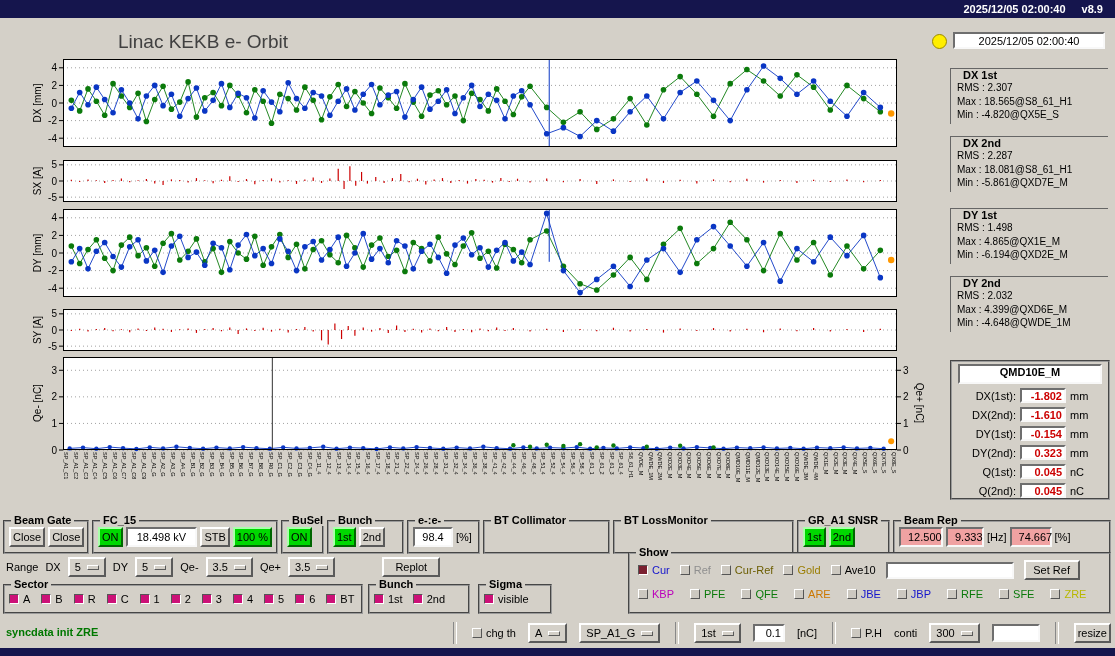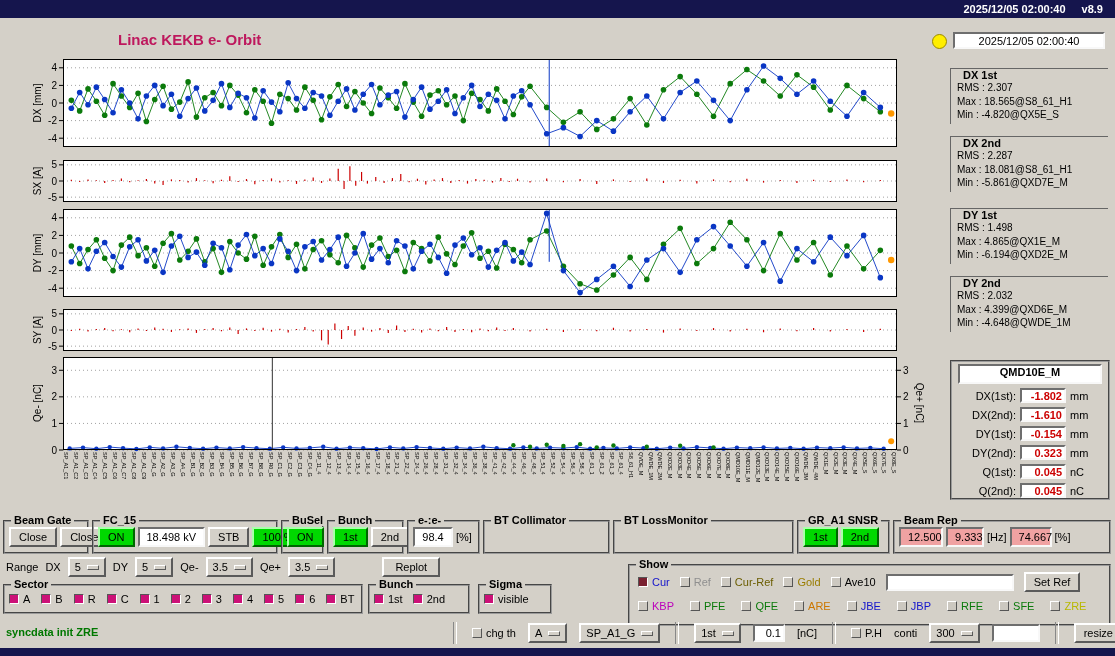--- a/index.html
+++ b/index.html
@@ -1,19 +1,19 @@
 <!DOCTYPE html>
 <html><head>
 <meta charset="utf-8">
 <style>
   html,body{margin:0;padding:0}
   body{width:1115px;height:656px;background:#d4d0c8;font-family:"Liberation Sans",sans-serif;font-size:11px;position:relative;overflow:hidden;color:#000}
   .topbar{position:absolute;top:0;left:0;width:1115px;height:18px;background:#15154d;color:#fff;font-weight:bold;font-size:11px;display:flex;justify-content:flex-end;align-items:center;gap:16px;padding-right:12px;box-sizing:border-box}
   .bottombar{position:absolute;top:648px;left:0;width:1115px;height:8px;background:#15154d}
-  .page-title{position:absolute;left:118px;top:31px;color:#be185d;font-size:15px;font-weight:bold}
+  .page-title{position:absolute;left:118px;top:31px;color:#404040;font-size:19px;font-weight:normal}
 
   
   .chart{position:absolute;left:24px}
   [data-name="chart-dx"]{top:59px}
   [data-name="chart-sx"]{top:160px}
   [data-name="chart-dy"]{top:209px}
   [data-name="chart-sy"]{top:309px}
   [data-name="chart-q"]{top:357px}
   .ylab{position:absolute;width:60px;height:12px;text-align:center;font-size:10px;transform:rotate(-90deg)}
   .ylab-r{transform:rotate(90deg)}
@@ -40,21 +40,21 @@
   .mtitle{background:#fff;border:2px solid;border-color:#6e6e6e #f8f8f8 #f8f8f8 #6e6e6e;height:16px;line-height:12px;text-align:center;font-weight:bold;margin:0 4px 2px 4px}
   .mrow{display:flex;align-items:center;height:19px}
   .mlabel{width:62px;text-align:right;font-size:11px}
   .mval{width:46px;height:15px;background:#fff;border:2px solid;border-color:#6e6e6e #f8f8f8 #f8f8f8 #6e6e6e;color:#cc0000;font-weight:bold;text-align:right;padding:0 2px;font-size:11px;line-height:12px;margin:0 4px;box-sizing:border-box}
   .munit{font-size:11px}
 
   
   .grp{position:absolute;border:2px groove #9a9a9a;box-sizing:border-box}
   .grp-label{position:absolute;top:-8px;left:6px;background:#d4d0c8;padding:0 3px;font-weight:bold;font-size:11px;white-space:nowrap}
   .grp-inner{display:flex;align-items:center;gap:3px;padding:2px 4px;height:100%;box-sizing:border-box}
-  .b3{background:#d4d0c8;border:2px solid;border-color:#ffffff #5a5a5a #5a5a5a #ffffff;font-size:11px;padding:1px 8px;height:20px;line-height:14px;box-sizing:border-box;text-align:center;white-space:nowrap;display:inline-block}
+  .b3{background:#d4d0c8;border:2px solid;border-color:#ffffff #5a5a5a #5a5a5a #ffffff;font-size:11px;padding:1px 2px;height:20px;line-height:14px;box-sizing:border-box;text-align:center;white-space:nowrap;display:inline-block}
   .green{background:#00d800;border-color:#aaffaa #006600 #006600 #aaffaa}
   .sunkw{background:#fff;border:2px solid;border-color:#6e6e6e #f8f8f8 #f8f8f8 #6e6e6e;font-size:11px;padding:1px 7px;height:20px;line-height:14px;box-sizing:border-box;text-align:center;white-space:nowrap;display:inline-block}
   .pink{background:#f0a2a2}
   .dd{display:inline-flex;align-items:center;gap:6px;background:#d4d0c8;border:2px solid;border-color:#ffffff #5a5a5a #5a5a5a #ffffff;padding:1px 5px;height:20px;box-sizing:border-box;white-space:nowrap}
   .dd .bar{width:12px;height:5px;background:#d4d0c8;border:1px solid;border-color:#fff #5a5a5a #5a5a5a #fff;box-sizing:border-box}
   .lbl{white-space:nowrap}
   .cb{width:10px;height:10px;border:1px solid;border-color:#fff #555 #555 #fff;display:inline-block;box-sizing:border-box;background:#ccc8c0}
   .cb-mag{background:#cc1177;border-color:#555 #fff #fff #555}
   .ckitem{display:inline-flex;align-items:center;gap:4px}
   .cklab{font-size:11px;white-space:nowrap}
@@ -67,21 +67,21 @@
   [data-name="bunch-group"]{left:327px;top:520px;width:77px;height:34px}
   [data-name="ee-ratio-group"]{left:407px;top:520px;width:73px;height:34px}
   [data-name="bt-collimator-group"]{left:483px;top:520px;width:127px;height:34px}
   [data-name="bt-lossmonitor-group"]{left:613px;top:520px;width:181px;height:34px}
   [data-name="gr-snsr-group"]{left:797px;top:520px;width:93px;height:34px}
   [data-name="beam-rep-group"]{left:893px;top:520px;width:218px;height:34px}
   .rowRange{position:absolute;left:6px;top:557px;display:flex;align-items:center;gap:7px}
   [data-name="sector-group"]{left:3px;top:584px;width:360px;height:30px}
   [data-name="bunch2-group"]{left:368px;top:584px;width:102px;height:30px}
   [data-name="sigma-group"]{left:478px;top:584px;width:74px;height:30px}
-  [data-name="show-group"]{left:628px;top:564px;width:483px;height:62px}
+  [data-name="show-group"]{left:628px;top:552px;width:483px;height:62px}
   .show-row{position:absolute;left:8px;display:flex;align-items:center;gap:12px}
   .show-row1{top:6px;gap:10px}
   .show-row2{top:34px;gap:16px}
   .refinput{width:128px;height:17px;background:#fff;border:2px solid;border-color:#6e6e6e #f8f8f8 #f8f8f8 #6e6e6e;box-sizing:border-box;font-size:11px;font-family:"Liberation Sans",sans-serif}
   .bottomrow{position:absolute;left:0;top:620px;width:1115px;height:26px}
   .statusmsg{position:absolute;left:6px;top:6px;color:#007700;font-weight:bold}
   .botctrls{position:absolute;left:450px;top:2px;display:flex;align-items:center;gap:12px}
   .smallfield{width:32px;height:18px;background:#fff;border:2px solid;border-color:#6e6e6e #f8f8f8 #f8f8f8 #6e6e6e;box-sizing:border-box;text-align:right;font-size:11px;font-family:"Liberation Sans",sans-serif}
   .emptyfield{width:48px}
   .cambtn{width:28px;display:inline-flex;align-items:center;justify-content:center}

